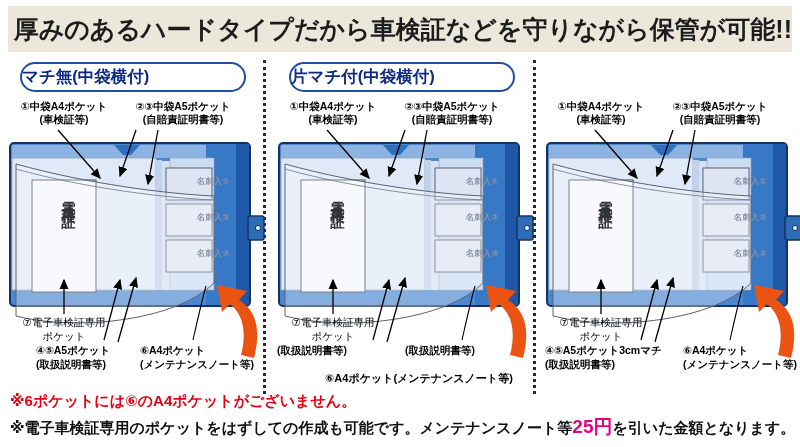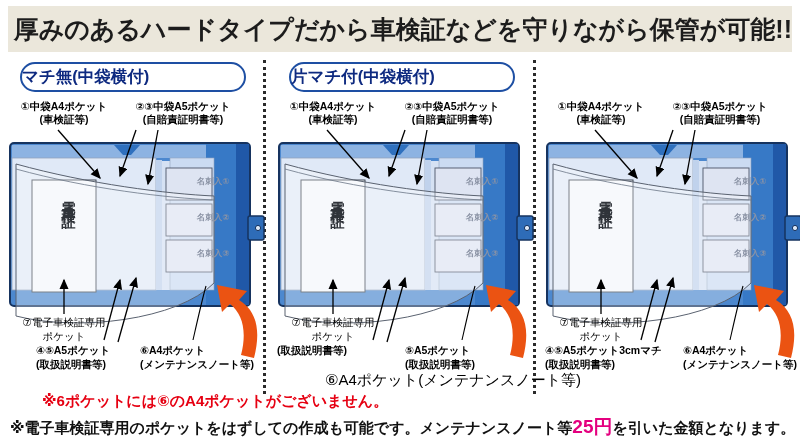--- a/index.html
+++ b/index.html
@@ -25,23 +25,23 @@
   .slotlab{position:absolute;left:158px;width:46px;text-align:center;z-index:2;
            font-size:8.5px;font-weight:bold;color:#8b93a5;white-space:nowrap;margin-left:24px;}
   .slot-1{top:48px}.slot-2{top:84px}.slot-3{top:120px}
   .l7{position:absolute;top:254px;left:0px;width:112px;font-size:10.5px;font-weight:normal;
       line-height:1.3;text-align:center;color:#000;z-index:3;white-space:nowrap;}
   .bl{position:absolute;top:282px;font-size:10.5px;font-weight:bold;line-height:1.3;
       color:#000;z-index:3;white-space:nowrap;}
   .p1 .bl-a{left:28px;width:104px;}  .p1 .bl-b{left:132px;width:116px;}
   .p2 .bl-a{left:0px;width:126px;}   .p2 .bl-b{left:128px;width:112px;}
   .p3 .bl-a{left:0px;width:136px;}   .p3 .bl-b{left:138px;width:112px;}
-  .extra{position:absolute;top:309px;left:48px;width:200px;font-size:15px;font-weight:normal;
+  .extra{position:absolute;top:309px;left:48px;width:200px;font-size:11px;font-weight:bold;
          color:#000;z-index:3;white-space:nowrap;text-align:left;}
-  .note1{position:absolute;left:10px;top:392px;font-size:15px;font-weight:bold;color:#e60012;white-space:nowrap;margin-left:32px;}
+  .note1{position:absolute;left:10px;top:392px;font-size:15px;font-weight:bold;color:#e60012;white-space:nowrap;}
   .note2{position:absolute;left:10px;top:414px;font-size:15px;font-weight:bold;color:#111;white-space:nowrap;}
   .price{color:#e4007f;font-size:19px;font-weight:bold;}
 </style>
 </head>
 <body>
 
 <div class="stage">
 
   <div class="banner">
     <span>厚みのあるハードタイプだから車検証などを守りながら保管が可能!!</span>
@@ -183,21 +183,20 @@
       <div class="slotlab slot-3">名刺入③</div>
     </div>
     <div class="l7">
       <div>⑦電子車検証専用</div>
       <div>ポケット</div>
     </div>
     <div class="bl bl-a">
       <div>(取扱説明書等)</div>
     </div>
     <div class="bl bl-b">
-      <div>⑤A5ポケット</div>
       <div>(取扱説明書等)</div>
     </div>
     <div class="extra">⑥A4ポケット(メンテナンスノート等)</div>
   </div>
 
   <div class="panel p3" style="left:545px">
     <div class="tl tl-1">
       <div>①中袋A4ポケット</div>
       <div>(車検証等)</div>
     </div>

